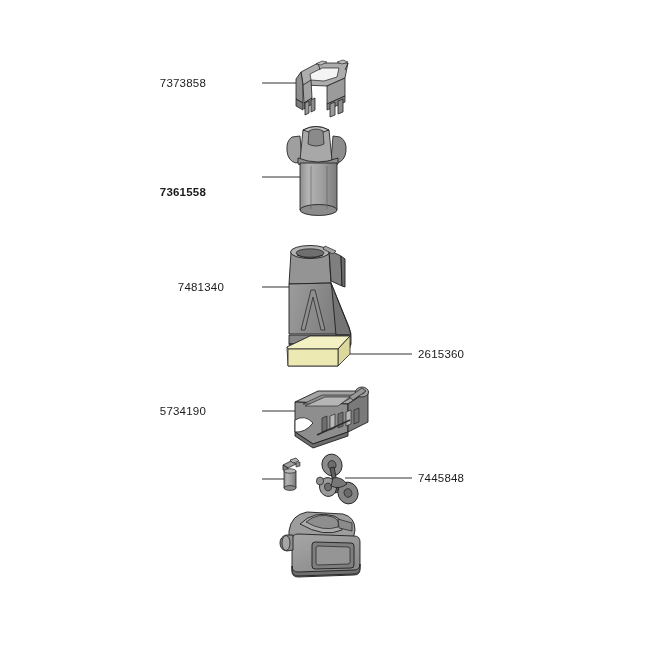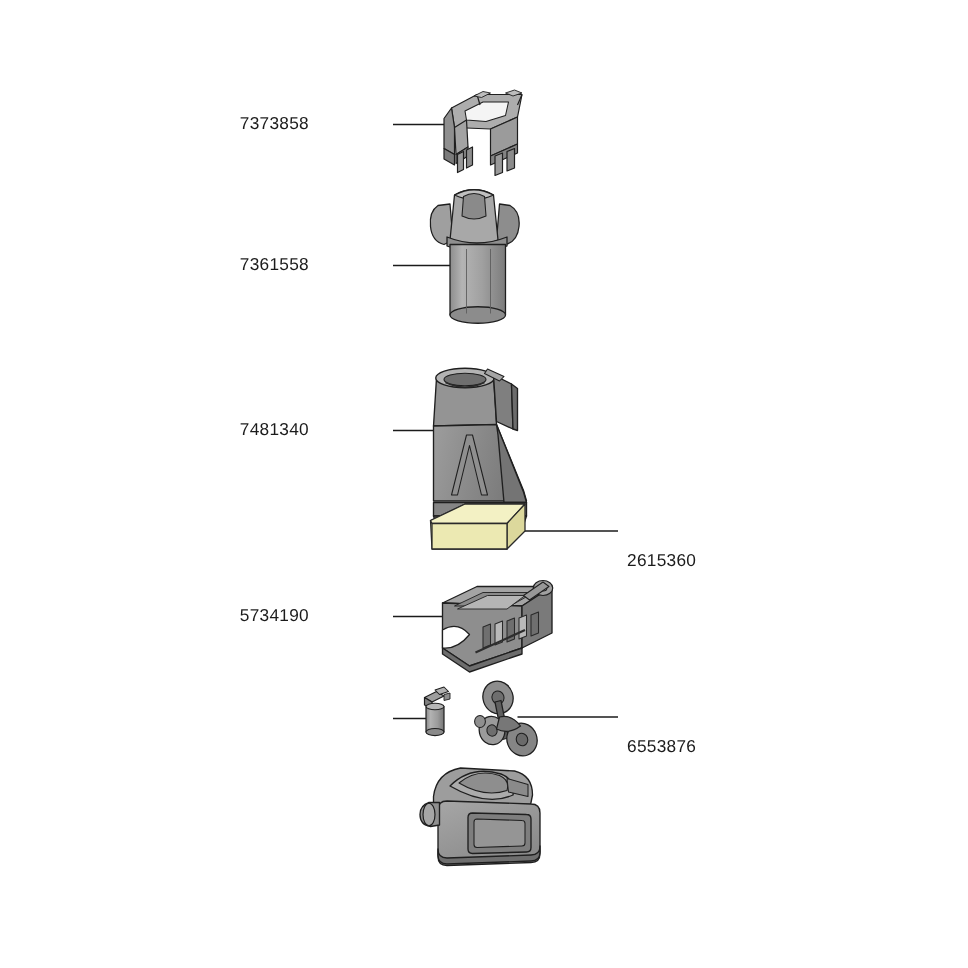--- a/index.html
+++ b/index.html
@@ -2,21 +2,21 @@
 <html><head>
 <meta charset="utf-8">
 <style>
   html,body{margin:0;padding:0;background:#ffffff;}
   body{width:645px;height:645px;overflow:hidden;
        font-family:"Liberation Sans","DejaVu Sans",sans-serif;}
   #stage{position:relative;width:577px;height:645px;background:#ffffff;padding-left:36px;}
   svg#diagram{position:absolute;left:0;top:0;width:645px;height:645px;display:block;}
   .lbl{position:absolute;font-size:11.5px;color:#1b1b1b;white-space:nowrap;
        letter-spacing:.2px;line-height:13.5px;}
-  .lbl.right{text-align:left;margin-top:20px;}
+  .lbl.right{text-align:left;}
   .lbl.left{text-align:right;}
   .lbl-two{line-height:14.5px;}
 </style>
 </head>
 <body>
 
 <div id="stage">
 
   <svg id="diagram" viewBox="0 0 645 645">
     <defs>
@@ -216,34 +216,34 @@
       <polygon points="338,519 352,523 352,531 339,528" fill="#8a8a8a" stroke-width="0.7"></polygon>
 
       <path d="M292,566 q0,6 6,6 l56,-2 q6,0 6,-6 l0,4 q0,6 -6,6 l-56,2 q-6,0 -6,-6 z" fill="#6f6f6f"></path>
     </g>
   </svg>
 
   <div class="lbl left" style="left:206px;top:77px;transform:translateX(-100%);">
     <span>7373858</span>
   </div>
 
-  <div class="lbl left" style="left:206px;top:171px;transform:translateX(-100%);">
+  <div class="lbl left" style="left:206px;top:186px;transform:translateX(-100%);font-weight:bold;">
     <span>7361558</span>
   </div>
 
-  <div class="lbl left" style="left:206px;top:281px;transform:translateX(-100%);">
+  <div class="lbl left" style="left:224px;top:281px;transform:translateX(-100%);">
     <span>7481340</span>
   </div>
 
   <div class="lbl right" style="left:418px;top:348px;">
     <span>2615360</span>
   </div>
 
   <div class="lbl left" style="left:206px;top:405px;transform:translateX(-100%);">
     <span>5734190</span>
   </div>
 
 
   <div class="lbl right" style="left:418px;top:472px;">
-    <span>6553876</span>
+    <span>7445848</span>
   </div>
 
 </div>
 
 </body></html>

